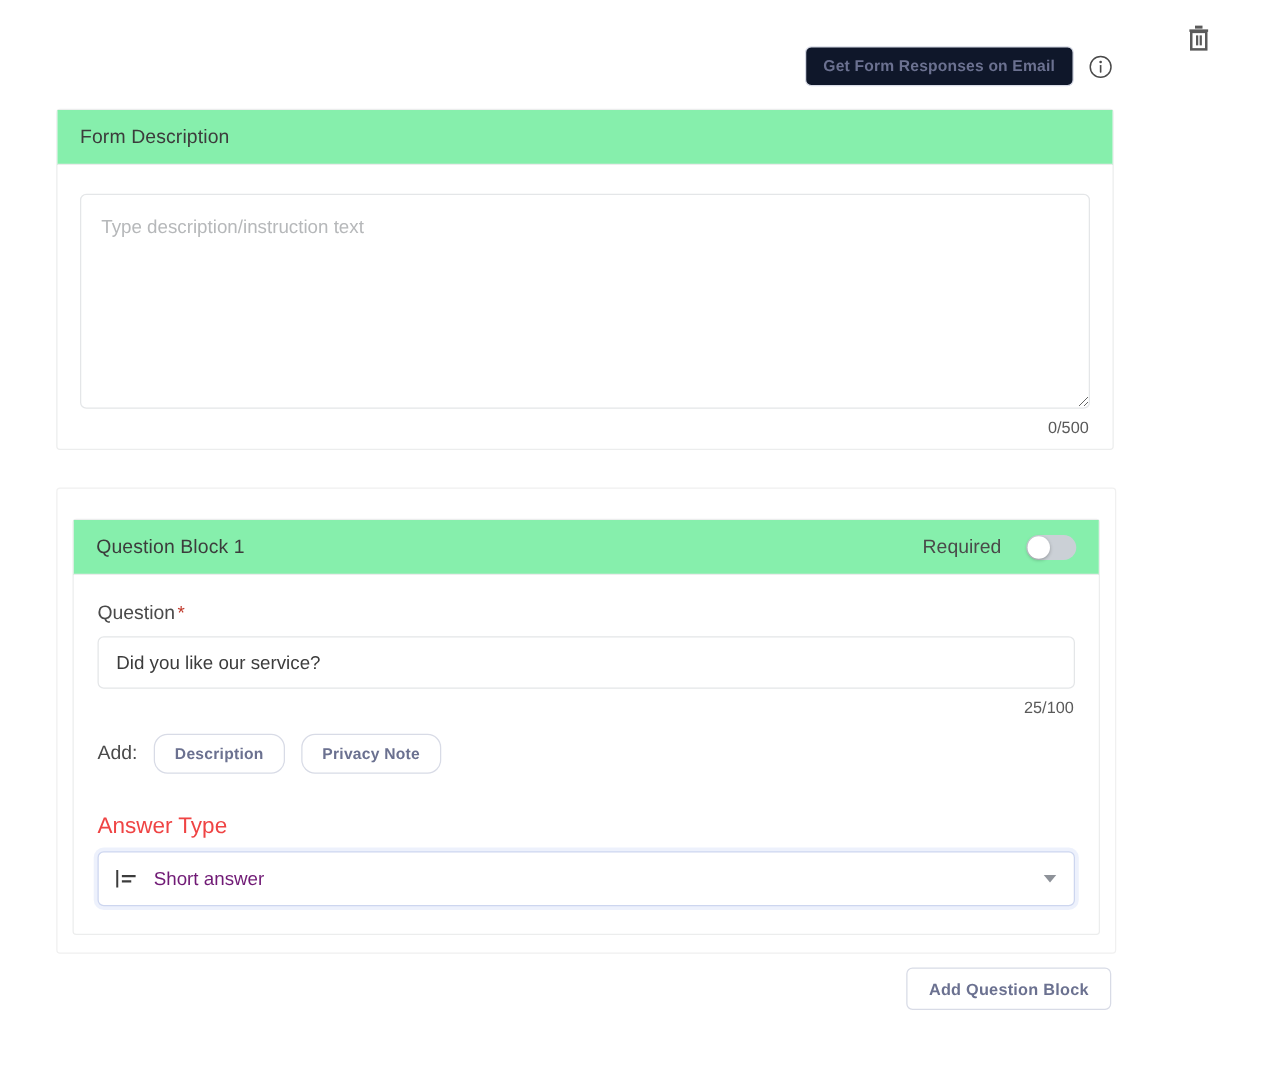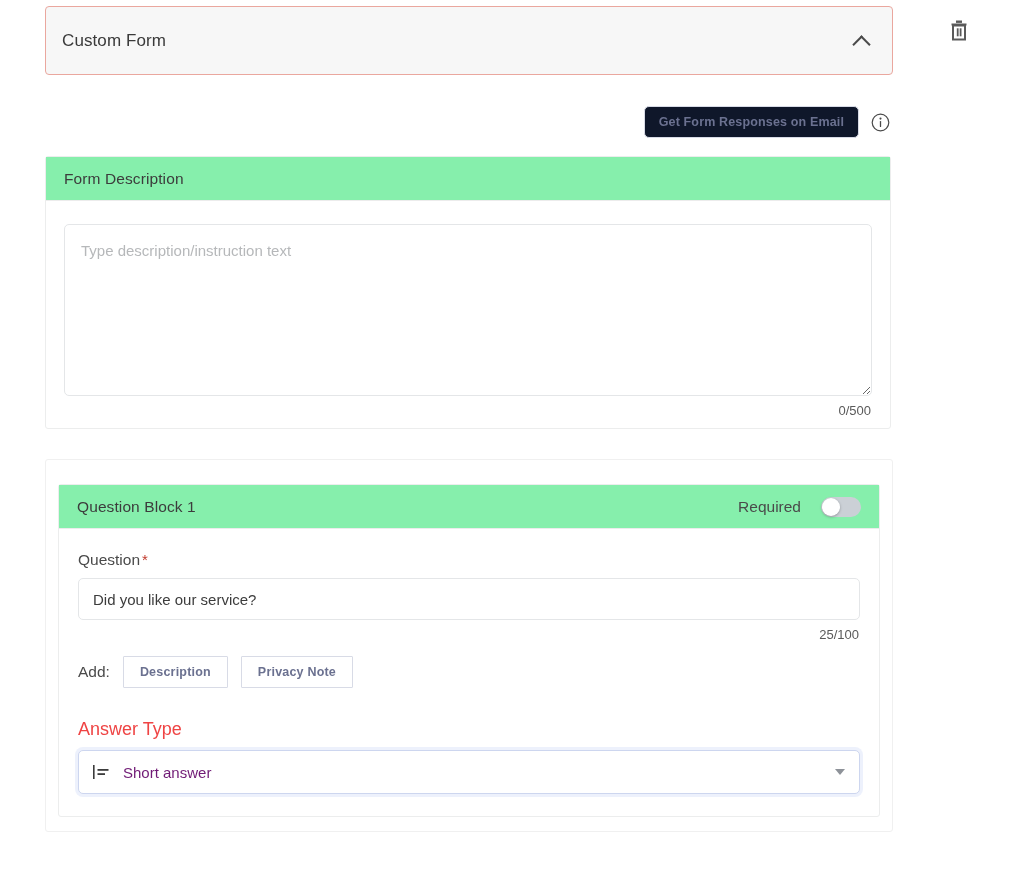--- a/index.html
+++ b/index.html
@@ -243,21 +243,21 @@
     margin-top: 14px;
   }
   .add-label {
     font-size: 15.5px;
     color: #4a4a4a;
   }
   .chip-btn {
     box-sizing: border-box;
     background: #fff;
     border: 1px solid #d8dbe6;
-    border-radius: 1px;
+    border-radius: 11px;
     color: #6b7190;
     font-size: 12.5px;
     font-weight: bold;
     letter-spacing: .2px;
     height: 32px;
     padding: 0 16px;
     display: inline-flex;
     align-items: center;
     cursor: pointer;
     white-space: nowrap;
@@ -337,24 +337,20 @@
       <rect x="2.5" y="4.5" width="15" height="2" fill="#5a5a5a"></rect>
       <rect x="7" y="1.5" width="6" height="2.4" fill="#5a5a5a"></rect>
       <rect x="4" y="6.5" width="12" height="14" fill="none" stroke="#5a5a5a" stroke-width="2"></rect>
       <rect x="7.8" y="9.3" width="1.8" height="8" fill="#5a5a5a"></rect>
       <rect x="10.7" y="9.3" width="1.8" height="8" fill="#5a5a5a"></rect>
     </svg>
   </div>
 
   <div class="form-wrapper">
 
-    <div class="form-header">
-      <span class="form-header-title">Custom Form</span>
-      <span class="chevron-up"></span>
-    </div>
 
     <div class="responses-row">
       <button class="btn-outline">Get Form Responses on Email</button>
       <span class="info-icon">
         <svg width="19" height="19" viewBox="0 0 19 19">
           <circle cx="9.5" cy="9.5" r="8.3" fill="none" stroke="#4a4a4a" stroke-width="1.2"></circle>
           <circle cx="9.5" cy="5.6" r="1.05" fill="#4a4a4a"></circle>
           <rect x="8.85" y="7.9" width="1.3" height="6.2" rx="0.5" fill="#4a4a4a"></rect>
         </svg>
       </span>
@@ -404,15 +400,18 @@
                 <rect x="6.5" y="9.2" width="7.5" height="1.8" fill="#3c3c3c"></rect>
               </svg>
             </span>
             <span class="select-value">Short answer</span>
             <span class="caret"></span>
           </div>
         </div>
       </div>
     </div>
 
+    <div class="footer-row">
+      <button class="btn-add-block">Add Question Block</button>
+    </div>
 
   </div>
 </div>
 
 </body></html>

